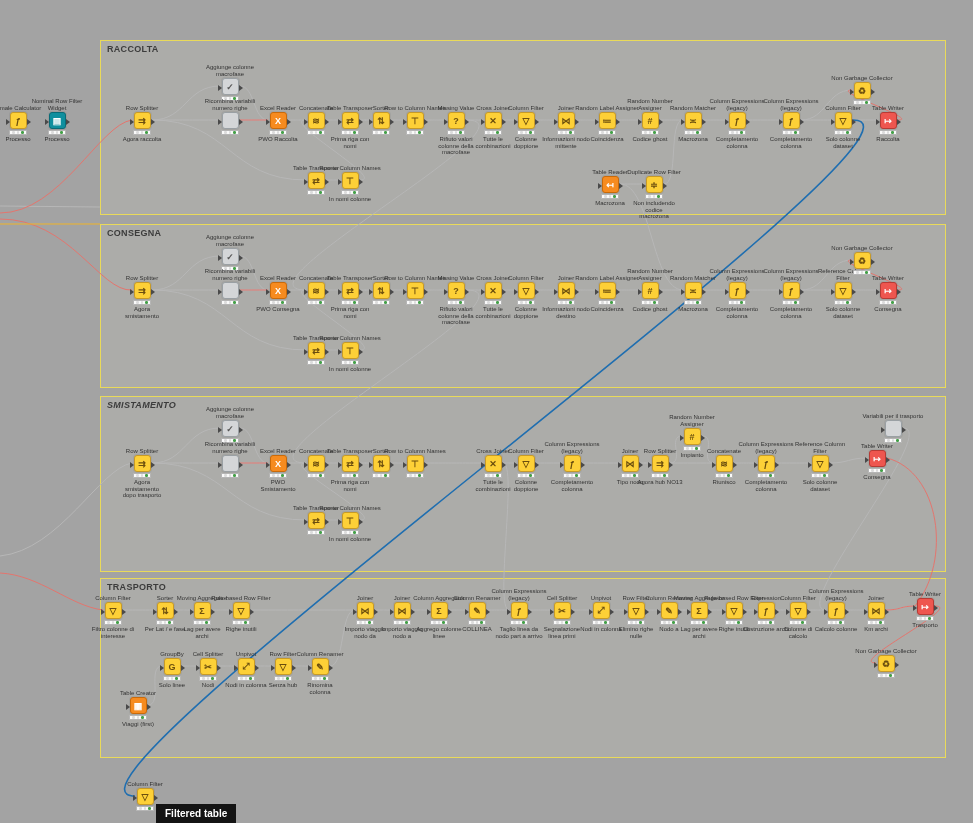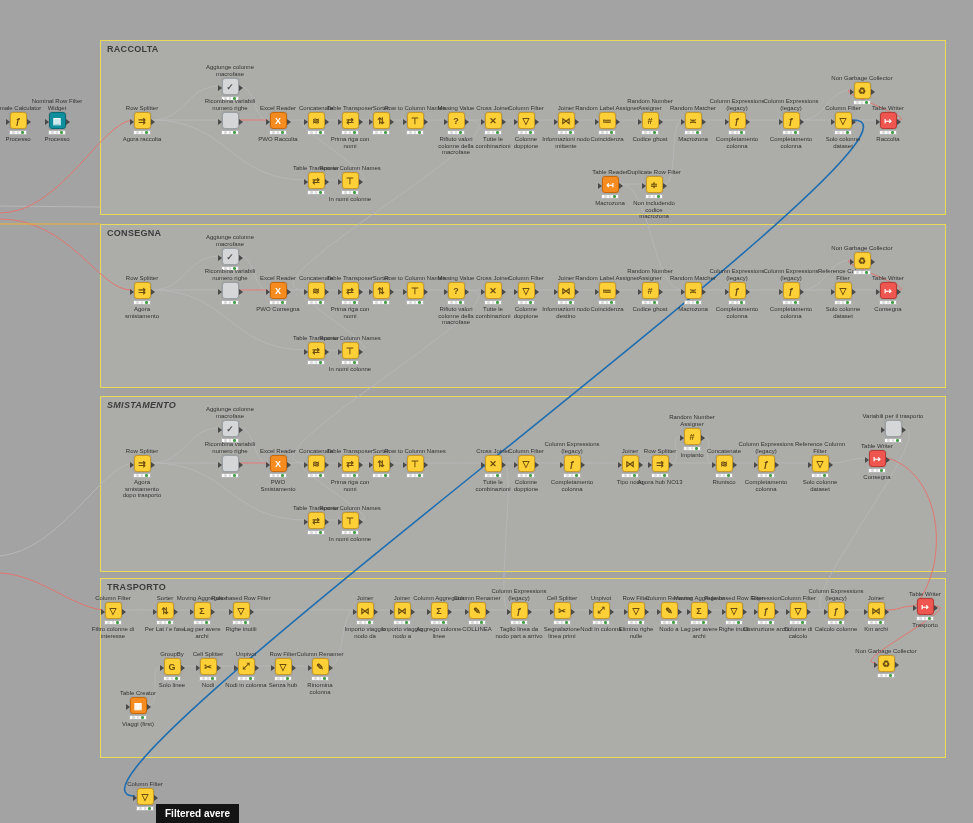--- a/index.html
+++ b/index.html
@@ -1320,14 +1320,14 @@
           <span>▽</span>
         </div>
         <div class="ns">
           <i></i>
           <i></i>
           <i class="on"></i>
         </div>
         <div class="nl"></div>
       </div>
     </div>
-  <div id="tooltip">Filtered avere</div>
+  <div id="tooltip">Filtered table</div>
 </div>
 
 </body></html>

